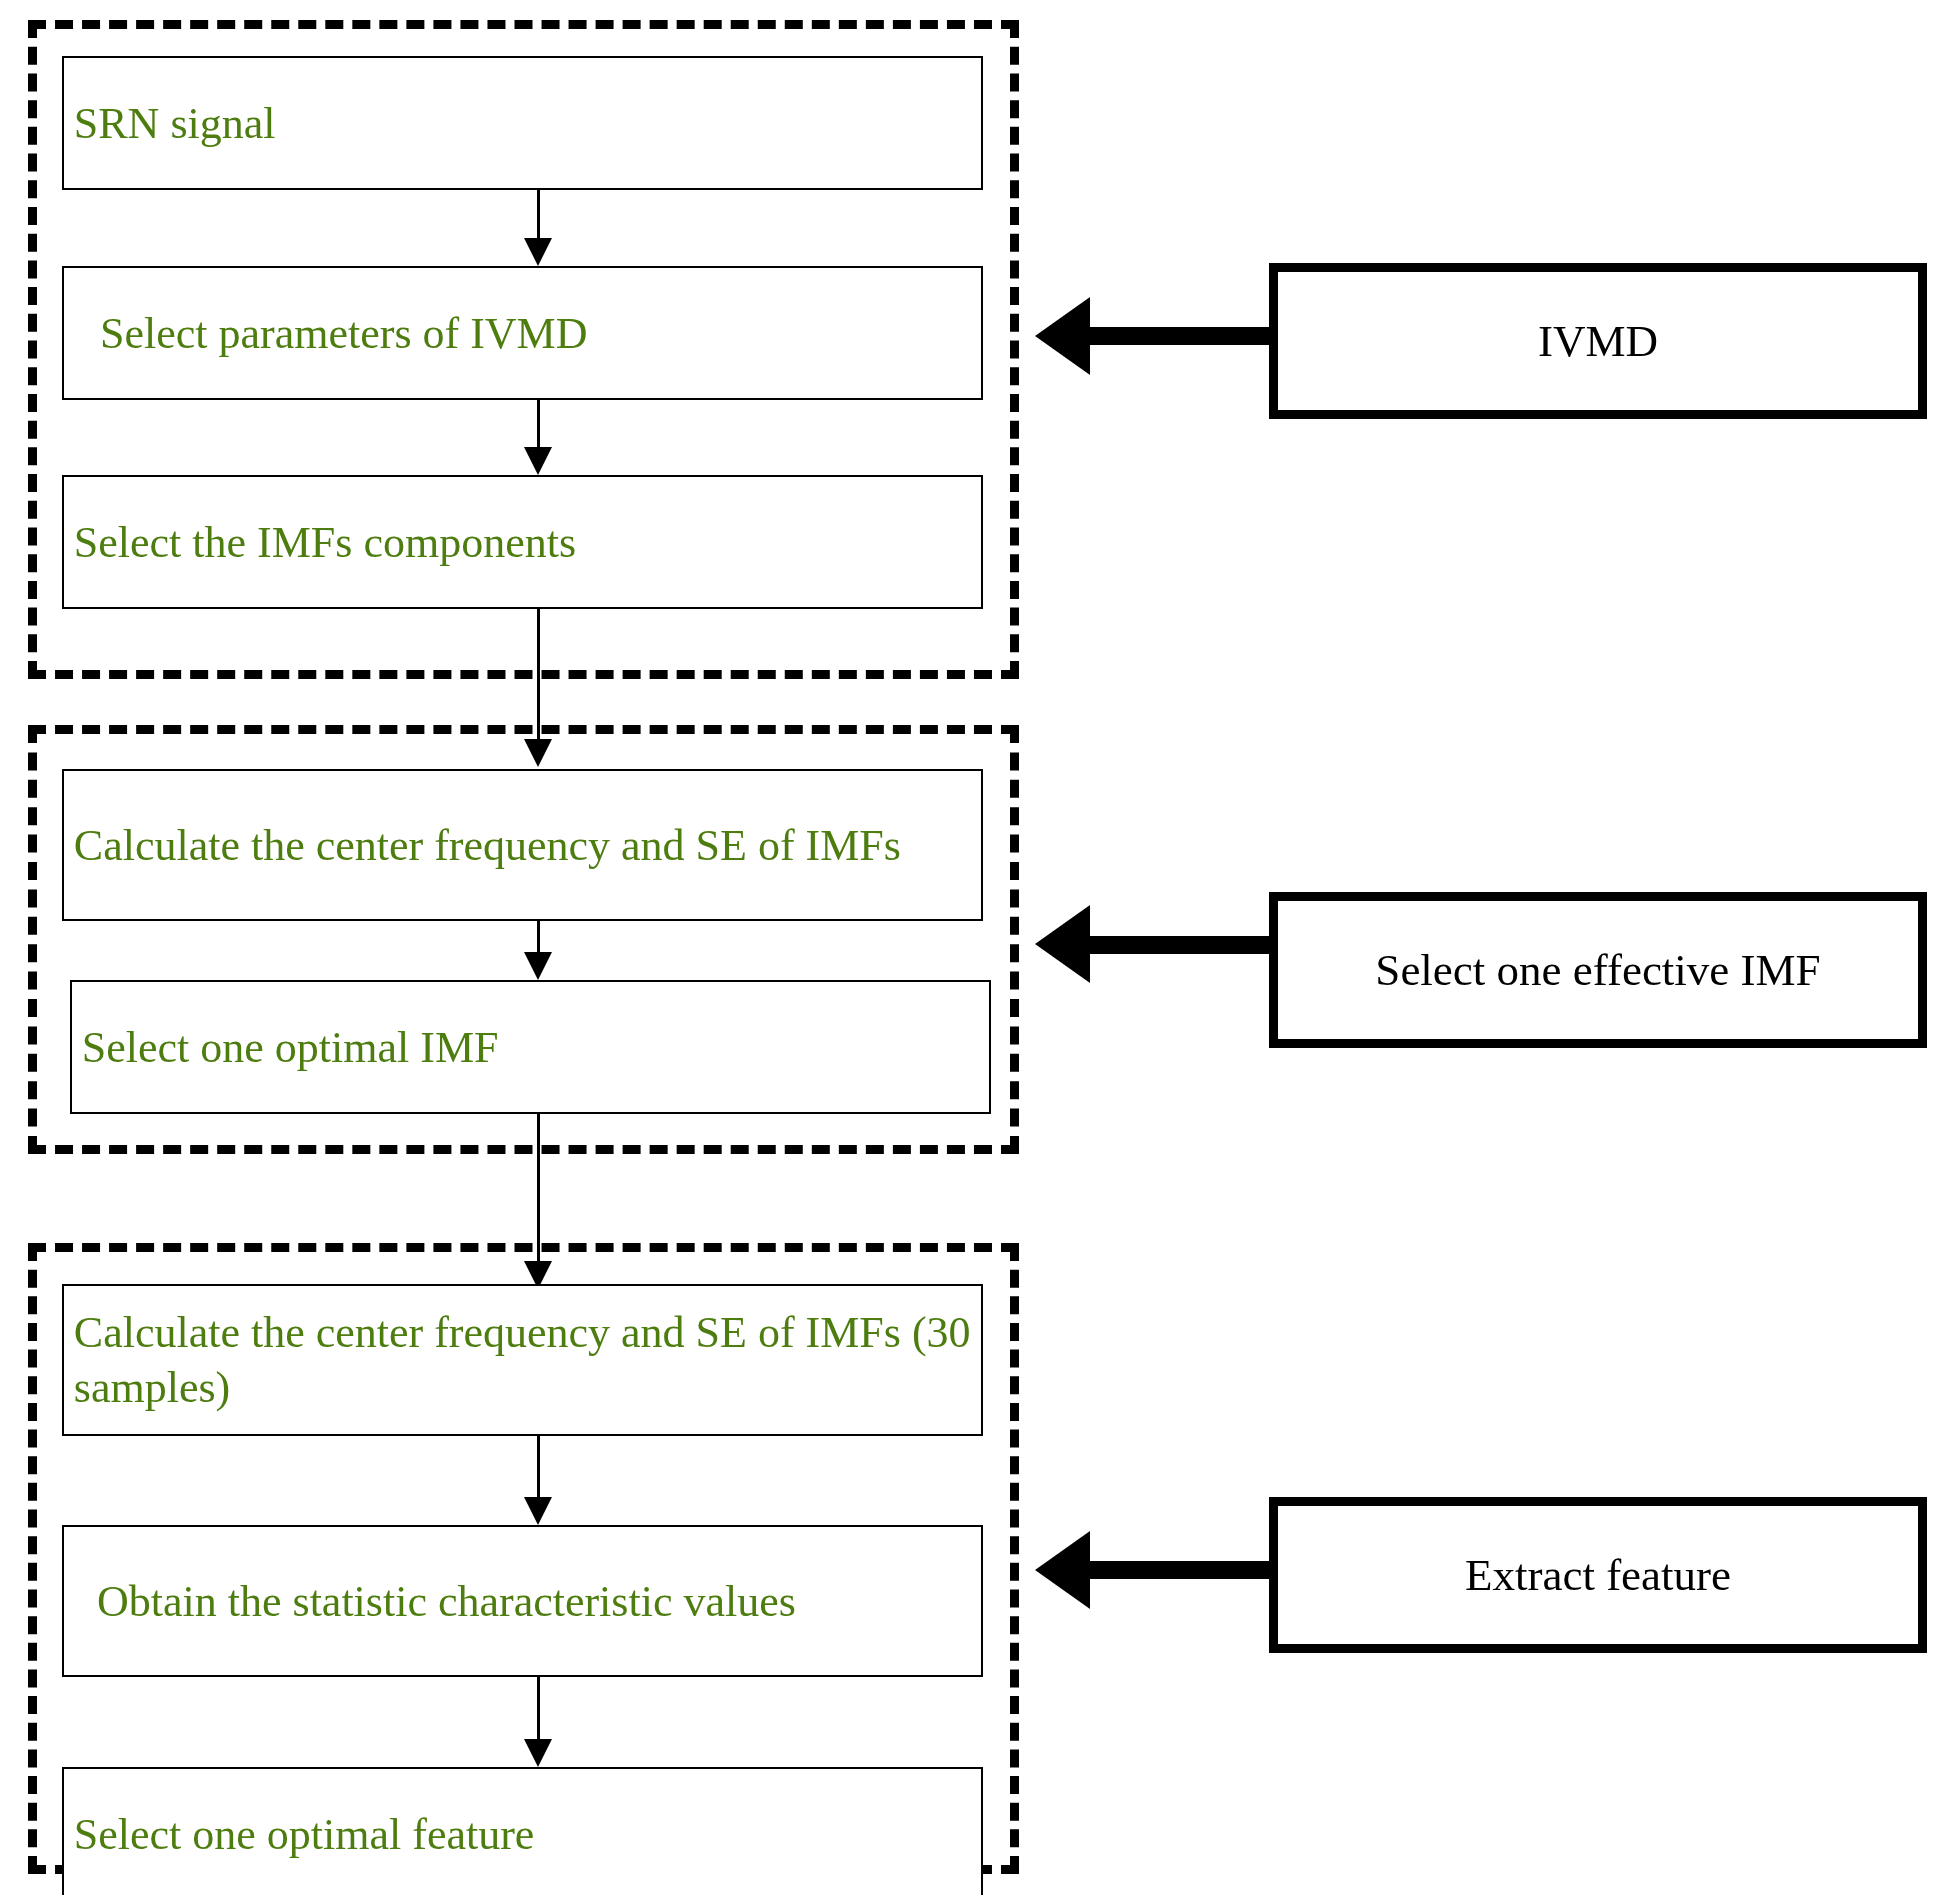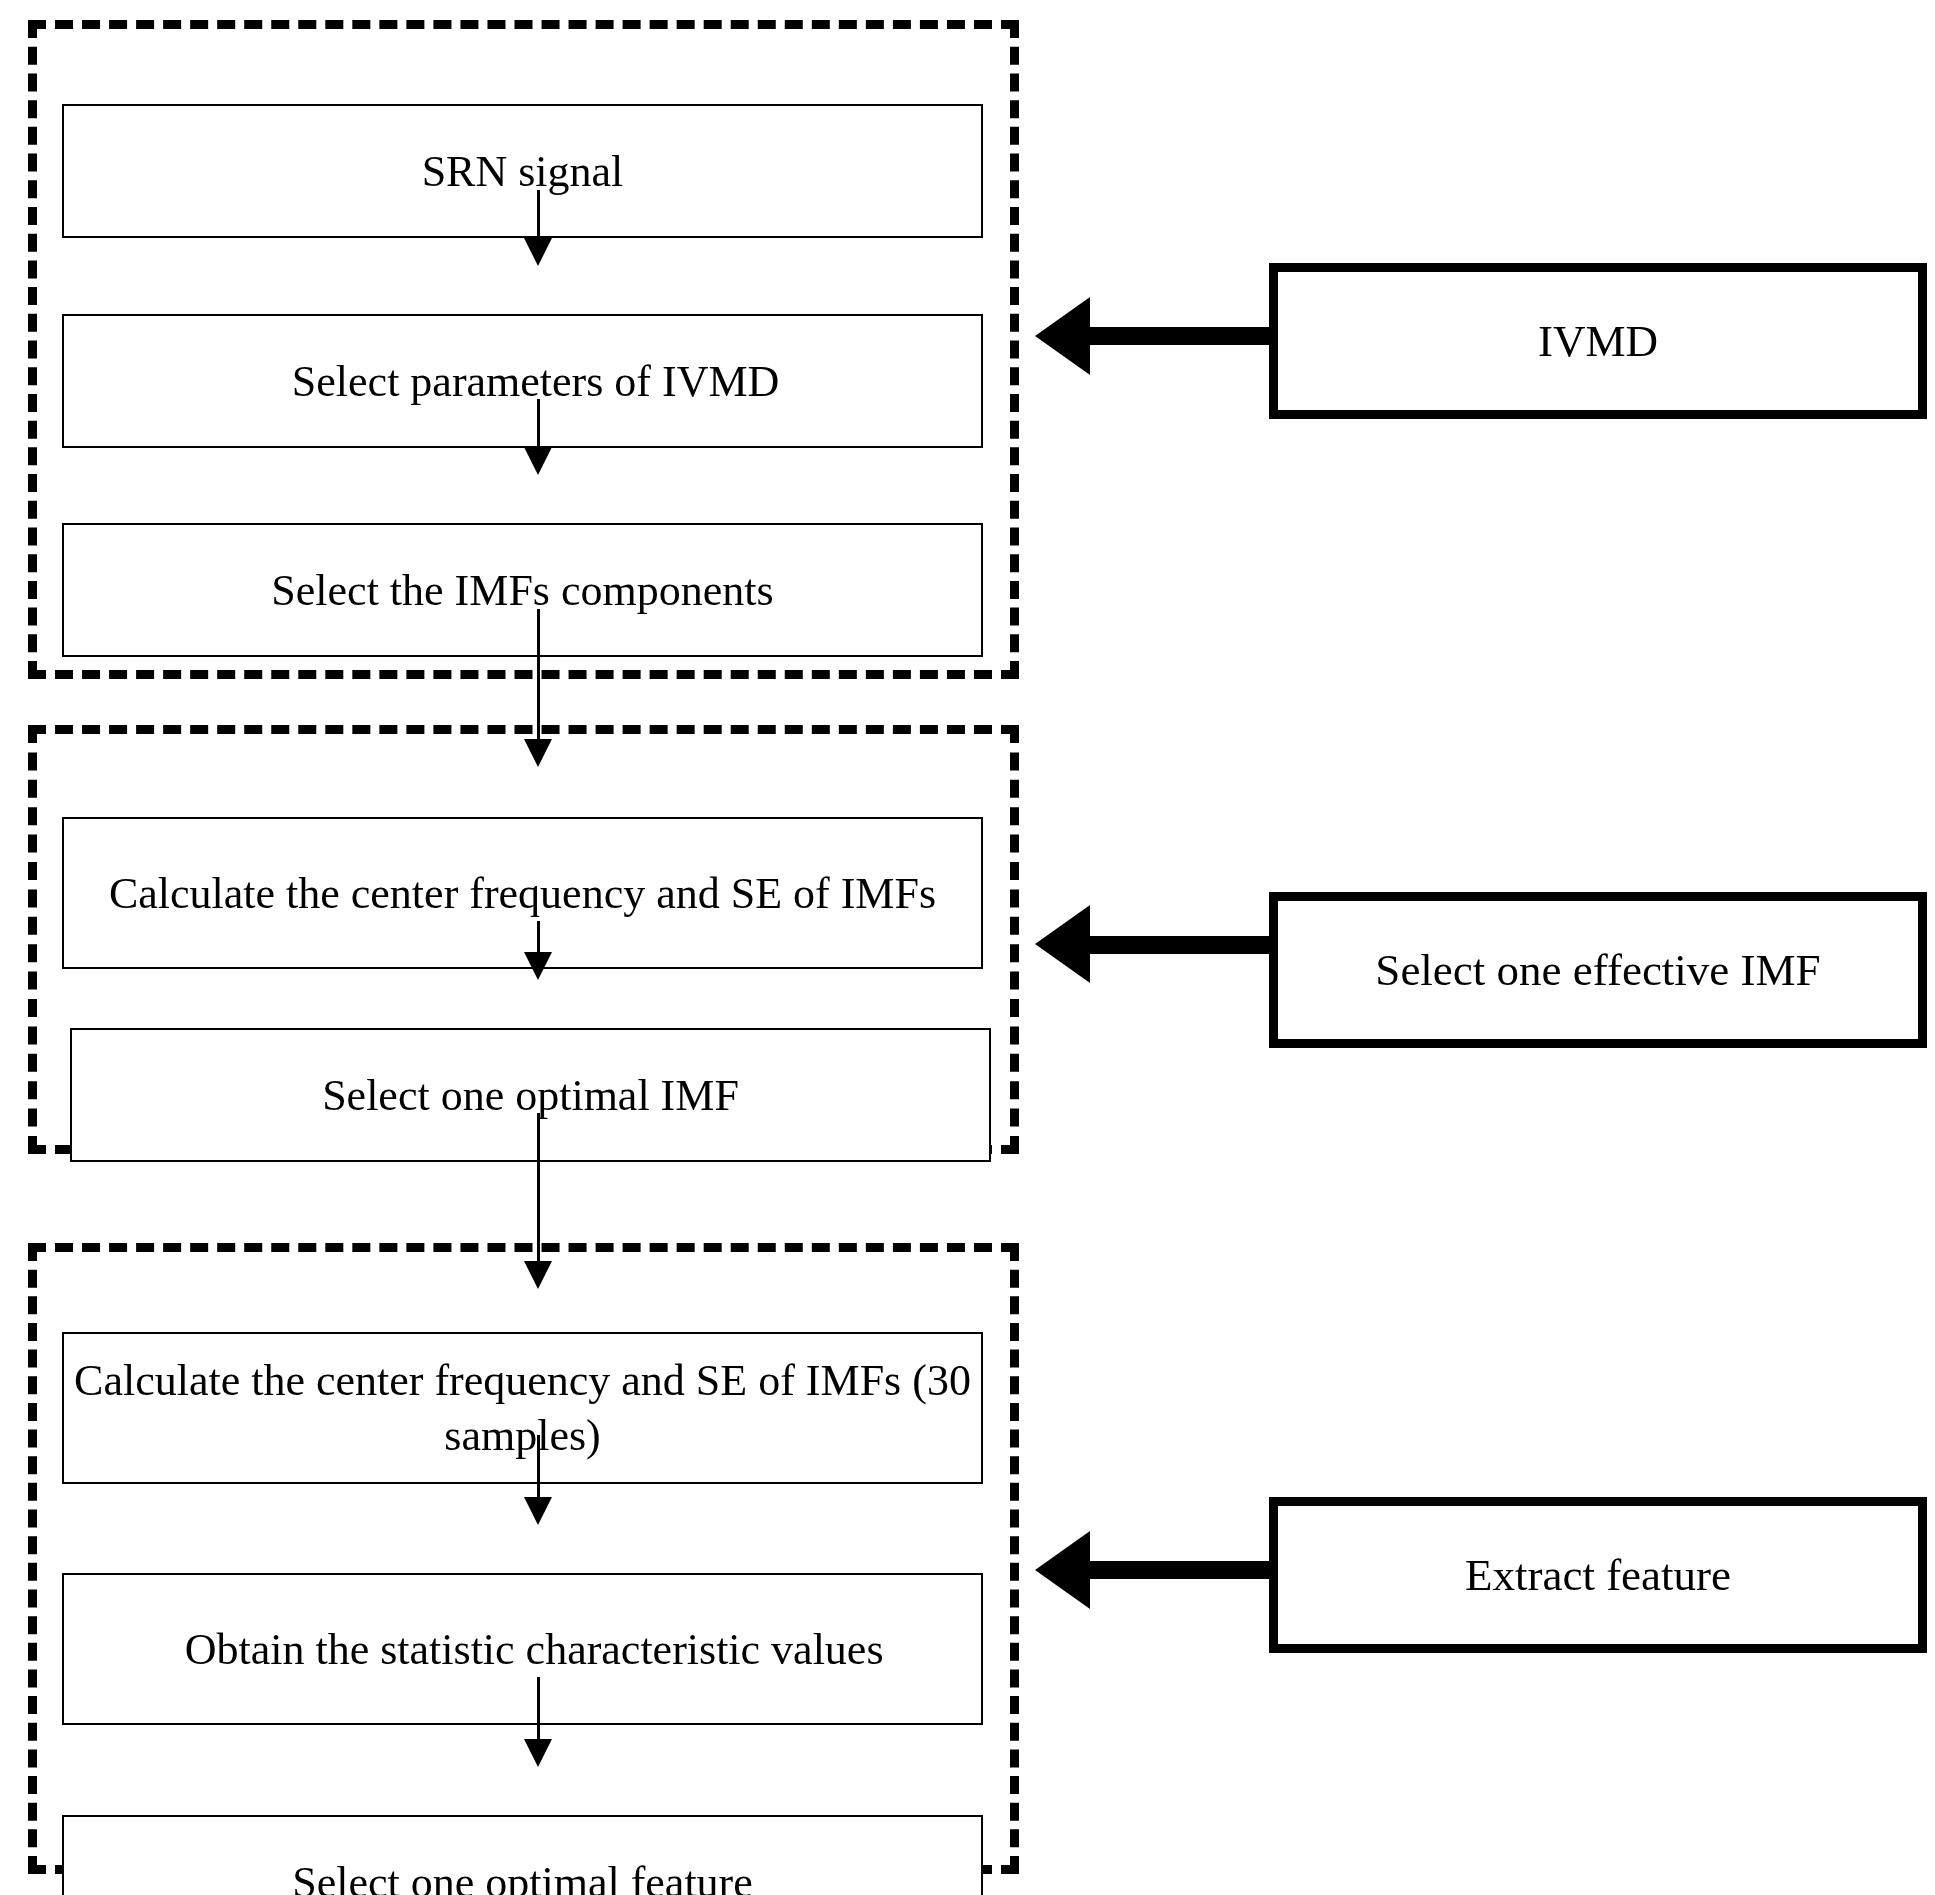--- a/index.html
+++ b/index.html
@@ -26,26 +26,24 @@
 
   
   .proc-box {
     position: absolute;
     box-sizing: border-box;
     border: 2.1px solid #000000;
     background: #ffffff;
     display: flex;
     align-items: center;
     justify-content: center;
-    text-align: center;
-    color: #000000;
+    color: #4d7c0f;
     font-size: 44px;
     line-height: 1.25;
     padding: 0 9.8px;
-    margin-top: 48px;
   }
   .proc-box .label {
     display: block;
     width: 100%;
   }
 
   
   .note-box {
     position: absolute;
     box-sizing: border-box;

